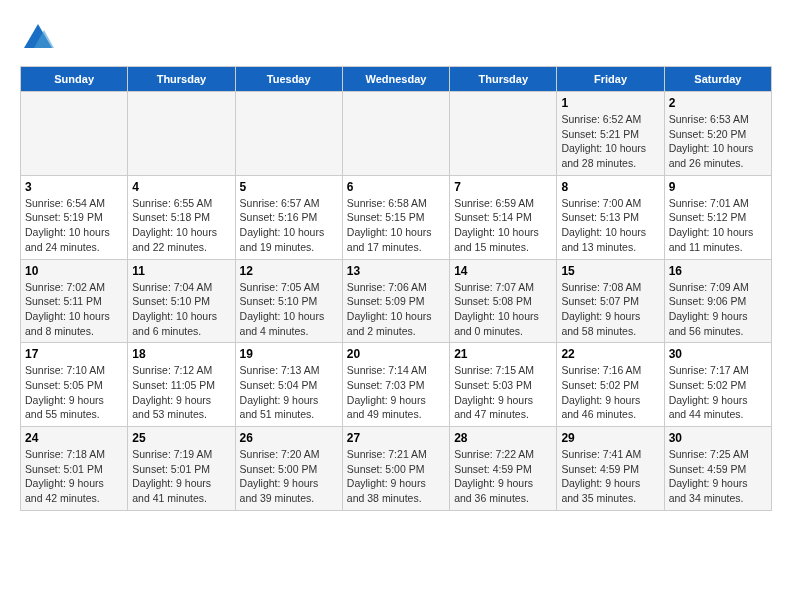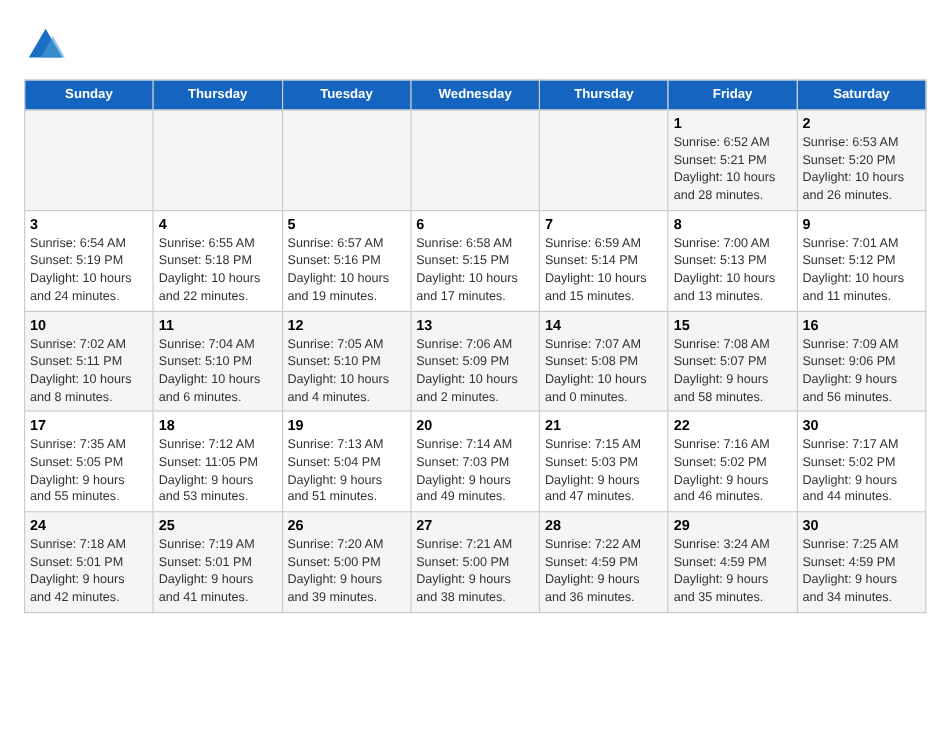--- a/index.html
+++ b/index.html
@@ -226,21 +226,21 @@
         <td>
           <span class="day-num">16</span>
           <div class="day-info">Sunrise: 7:09 AM
 Sunset: 9:06 PM
 Daylight: 9 hours and 56 minutes.</div>
         </td>
       </tr>
       <tr>
         <td>
           <span class="day-num">17</span>
-          <div class="day-info">Sunrise: 7:35 AM
+          <div class="day-info">Sunrise: 7:10 AM
 Sunset: 5:05 PM
 Daylight: 9 hours and 55 minutes.</div>
         </td>
         <td>
           <span class="day-num">18</span>
           <div class="day-info">Sunrise: 7:12 AM
 Sunset: 11:05 PM
 Daylight: 9 hours and 53 minutes.</div>
         </td>
         <td>
@@ -300,21 +300,21 @@
 Daylight: 9 hours and 38 minutes.</div>
         </td>
         <td>
           <span class="day-num">28</span>
           <div class="day-info">Sunrise: 7:22 AM
 Sunset: 4:59 PM
 Daylight: 9 hours and 36 minutes.</div>
         </td>
         <td>
           <span class="day-num">29</span>
-          <div class="day-info">Sunrise: 3:24 AM
+          <div class="day-info">Sunrise: 7:41 AM
 Sunset: 4:59 PM
 Daylight: 9 hours and 35 minutes.</div>
         </td>
         <td>
           <span class="day-num">30</span>
           <div class="day-info">Sunrise: 7:25 AM
 Sunset: 4:59 PM
 Daylight: 9 hours and 34 minutes.</div>
         </td>
       </tr>

